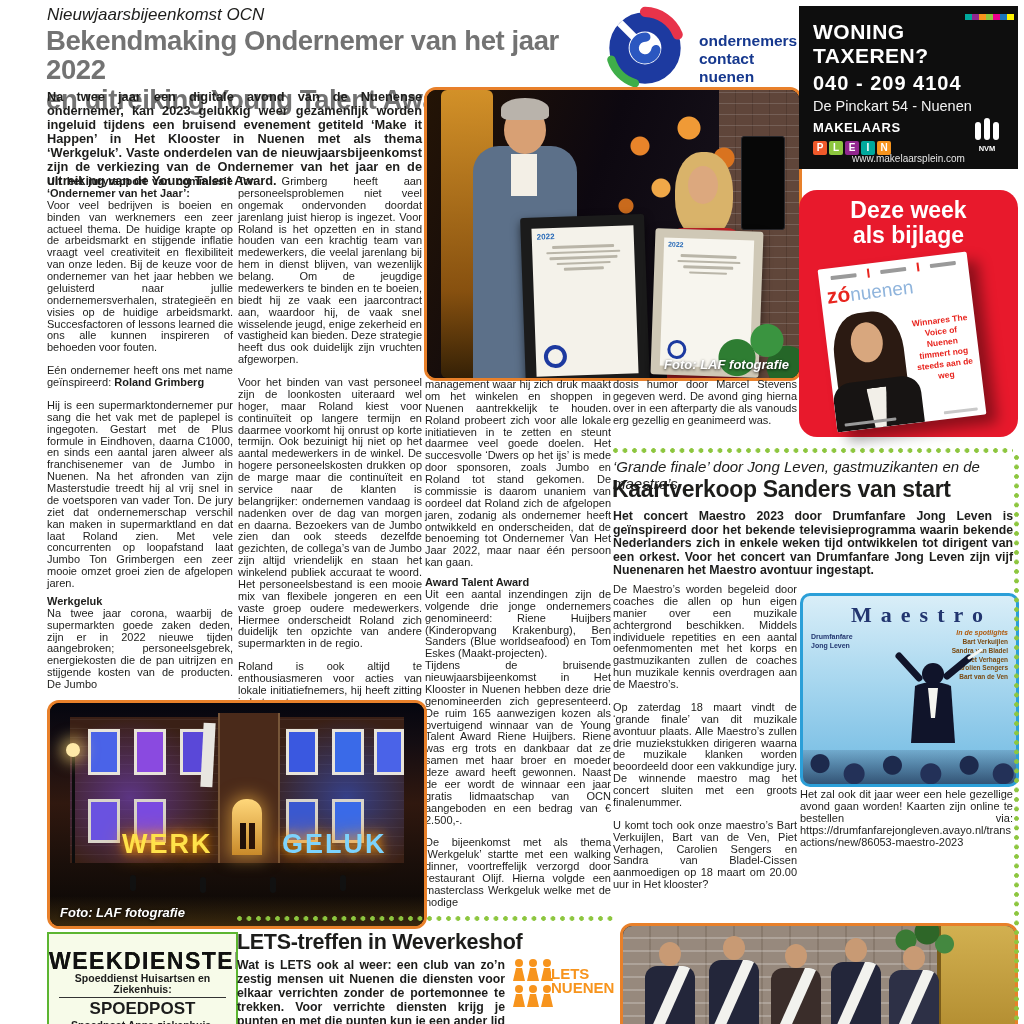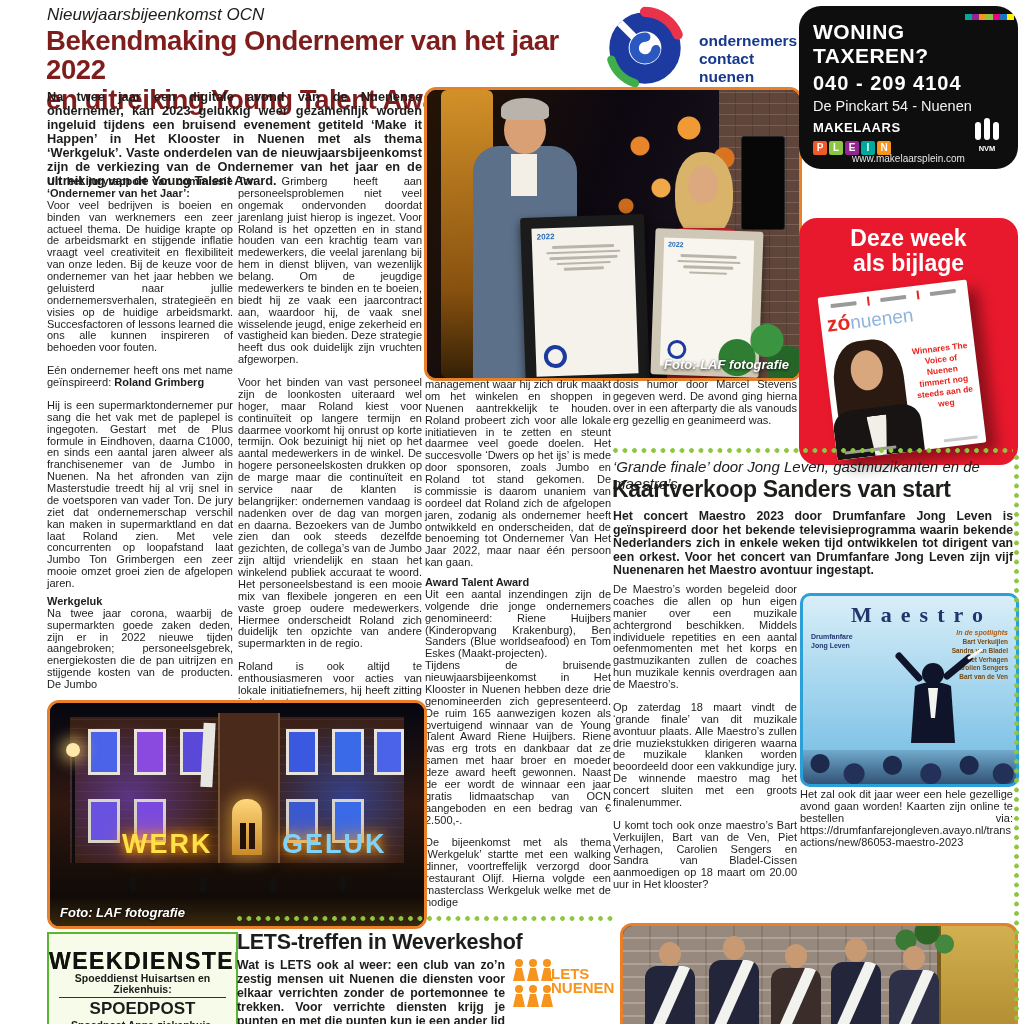--- a/index.html
+++ b/index.html
@@ -1,20 +1,20 @@
 <!DOCTYPE html>
 <html><head>
 <meta charset="utf-8">
 <style>
   html,body{margin:0;padding:0;background:#fff;}
   .page{position:relative;width:1024px;height:1024px;background:#fff;overflow:hidden;
         font-family:"Liberation Sans",sans-serif;color:#1c1c1c;}
   .abs{position:absolute;}
   .kicker{font-style:italic;font-size:17px;color:#1d1d1b;}
-  .headline{font-weight:bold;font-size:27.5px;line-height:1.07;letter-spacing:-0.4px;color:#7f1d1d;}
+  .headline{font-weight:bold;font-size:27.5px;line-height:1.07;letter-spacing:-0.4px;color:#737373;}
   .intro{font-weight:bold;font-size:12.8px;line-height:1.1;text-align:justify;color:#1d1d1b;}
   .body-txt{font-size:11px;line-height:1.08;text-align:justify;color:#1d1d1b;}
   .body-txt p{margin:0 0 11px 0;}
   .col-h{font-weight:bold;}
   .photo-frame{border:3px solid #e8802a;border-radius:12px;overflow:hidden;background:#000;}
   .caption{position:absolute;color:#fff;font-weight:bold;font-style:italic;font-size:13px;
            text-shadow:0 1px 3px rgba(0,0,0,.85);}
   .dots-h{height:5px;background-image:radial-gradient(circle at 2.5px 2.5px,#8dc63f 2.1px,transparent 2.5px);
           background-size:9.5px 5px;background-repeat:repeat-x;}
   .dots-v{width:5px;background-image:radial-gradient(circle at 2.5px 2.5px,#8dc63f 2.1px,transparent 2.5px);
@@ -98,21 +98,21 @@
       <div class="abs" style="left:7px;bottom:7px;width:13px;height:13px;border:3.5px solid #1d3aa0;border-radius:50%;"></div>
     </div>
 
     <div class="abs" style="right:-8px;bottom:-14px;width:100px;height:86px;background:
       radial-gradient(circle at 30% 60%,#2e7d32 18px,transparent 19px),
       radial-gradient(circle at 60% 40%,#3a9440 16px,transparent 17px),
       radial-gradient(circle at 80% 70%,#256628 20px,transparent 21px);"></div>
     <div class="caption" style="right:10px;bottom:6px;">Foto: LAF fotografie</div>
   </div>
 
-  <div class="abs ad-black" style="left:799px;top:6px;width:219px;height:163px;border-radius:22px;">
+  <div class="abs ad-black" style="left:799px;top:6px;width:219px;height:163px;">
     <div class="abs" style="right:4px;top:0;height:6px;">
       <span style="display:inline-block;width:7px;height:6px;background:#00a99d;"></span><span style="display:inline-block;width:7px;height:6px;background:#92278f;"></span><span style="display:inline-block;width:7px;height:6px;background:#f7941d;"></span><span style="display:inline-block;width:7px;height:6px;background:#8cc63e;"></span><span style="display:inline-block;width:7px;height:6px;background:#ec008c;"></span><span style="display:inline-block;width:7px;height:6px;background:#1b75bb;"></span><span style="display:inline-block;width:7px;height:6px;background:#fff200;"></span>
     </div>
     <div class="abs" style="left:14px;top:14px;font-weight:bold;font-size:21px;line-height:1.12;letter-spacing:.5px;">
       <div>WONING</div>
       <div>TAXEREN?</div>
     </div>
     <div class="abs" style="left:14px;top:66px;font-weight:bold;font-size:20px;letter-spacing:1px;">040 - 209 4104</div>
     <div class="abs" style="left:14px;top:92px;font-size:14.5px;color:#f2f2f2;">De Pinckart 54 - Nuenen</div>
     <div class="abs" style="left:14px;top:114px;">
@@ -125,21 +125,21 @@
       <svg width="26" height="22" viewBox="0 0 26 22">
         <rect x="1" y="4" width="6" height="18" rx="3" fill="#fff"></rect>
         <rect x="10" y="0" width="6" height="22" rx="3" fill="#fff"></rect>
         <rect x="19" y="4" width="6" height="18" rx="3" fill="#fff"></rect>
       </svg>
       <div style="font-size:7.5px;font-weight:bold;color:#fff;">NVM</div>
     </div>
     <div class="abs" style="left:0;right:0;top:147px;text-align:center;font-size:10px;color:#e5e5e5;">www.makelaarsplein.com</div>
   </div>
 
-  <div class="abs redbox" style="left:799px;top:190px;width:219px;height:247px;margin-top:28px;">
+  <div class="abs redbox" style="left:799px;top:190px;width:219px;height:247px;">
     <div class="abs" style="left:0;right:0;top:8px;text-align:center;color:#fff;font-weight:bold;font-size:23px;line-height:1.08;">
       <div>Deze week</div>
       <div>als bijlage</div>
     </div>
     <div class="abs" style="left:28px;top:70px;width:150px;height:164px;background:#fff;transform:rotate(-7deg);box-shadow:10px 10px 14px rgba(0,0,0,.4);border-radius:2px;overflow:hidden;">
       <div style="display:flex;justify-content:space-around;align-items:center;padding:5px 6px 2px;">
         <div class="mini-bar" style="width:26px;"></div>
           <div style="width:2px;height:9px;background:#e8251f;"></div>
         <div class="mini-bar" style="width:26px;"></div>
           <div style="width:2px;height:9px;background:#e8251f;"></div>

